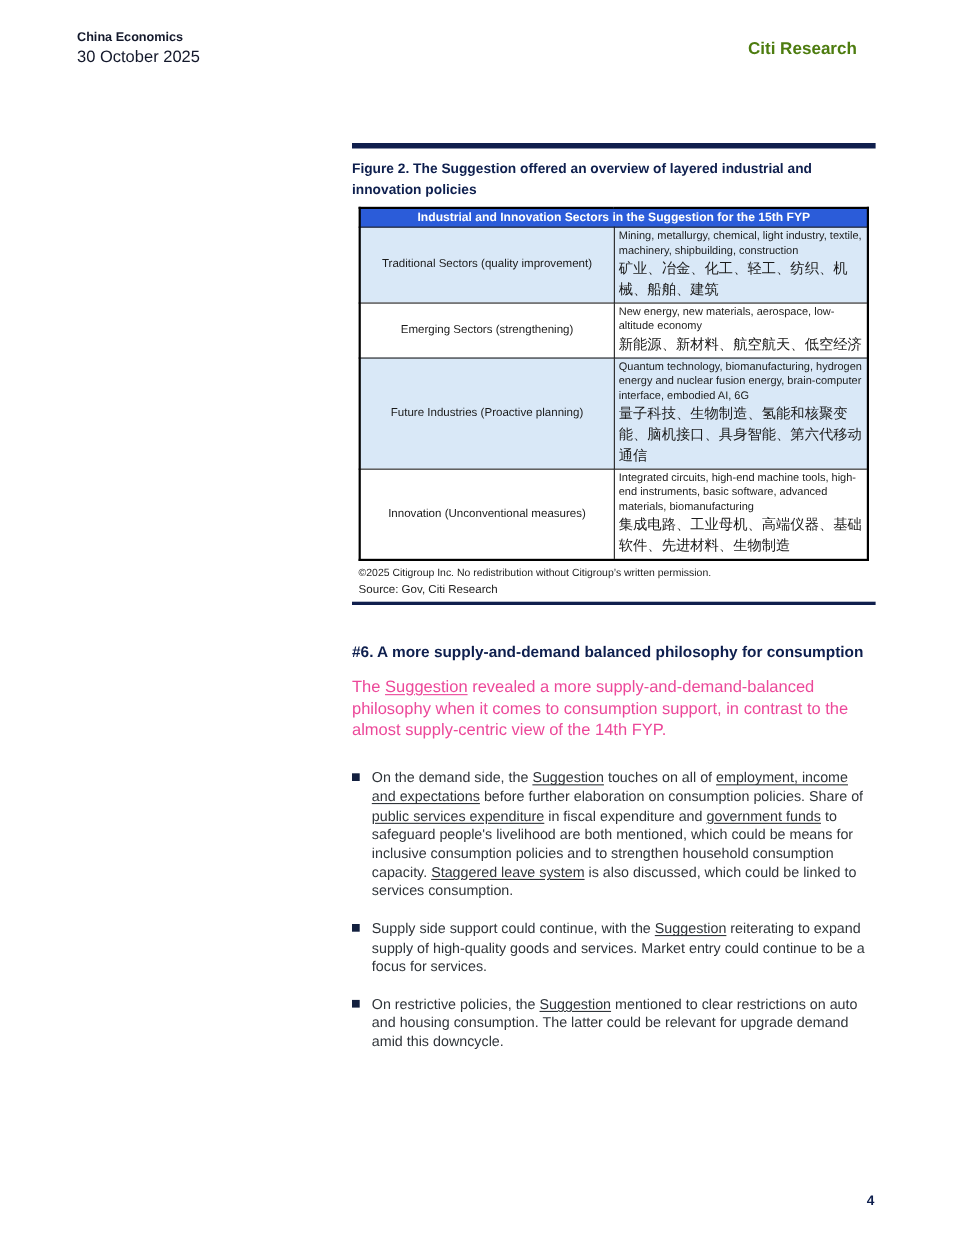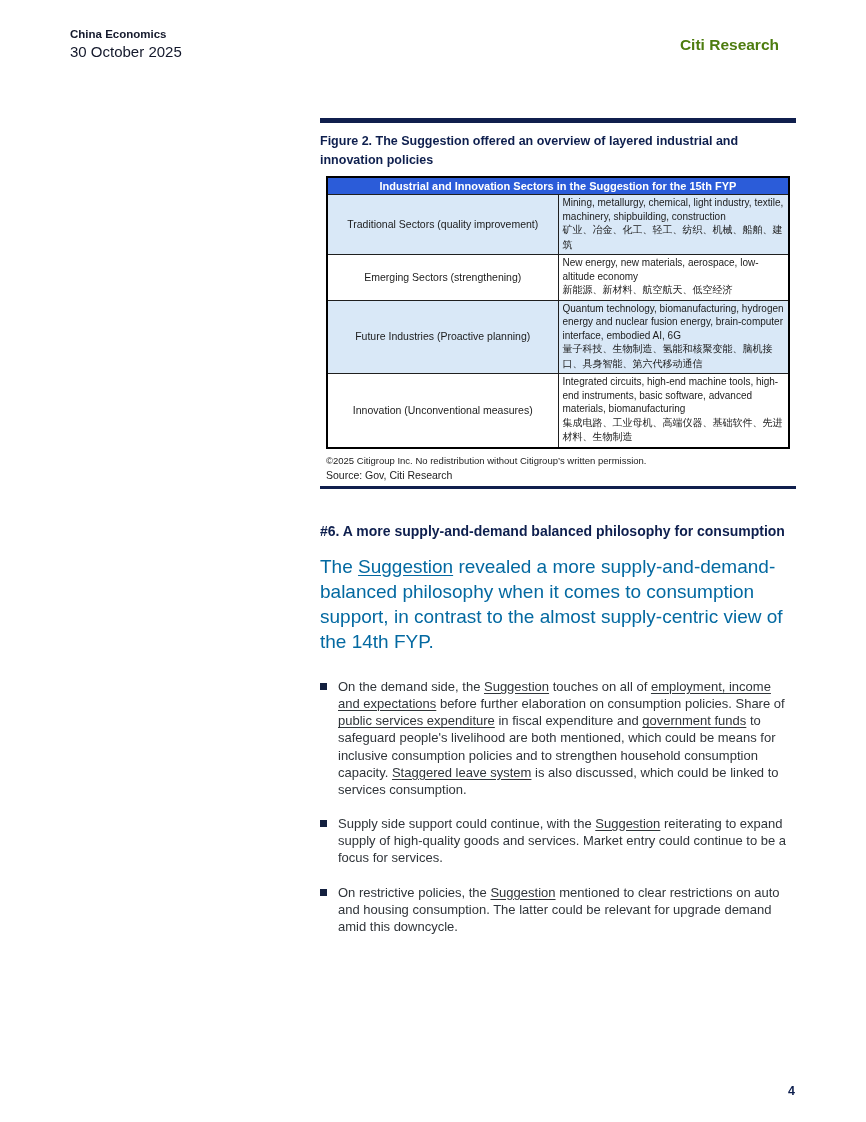--- a/index.html
+++ b/index.html
@@ -15,21 +15,21 @@
   }
   
   .hdr-left { position: absolute; left: 70px; top: 27px; line-height: 1.3; }
   .hdr-category { font-size: 11.5px; font-weight: bold; color: #13182b; }
   .hdr-date { font-size: 15px; color: #13182b; }
   .hdr-brand {
     position: absolute; right: 87px; top: 36px;
     font-size: 15.5px; font-weight: bold; color: #4d7c0f;
   }
   
-  .content { position: absolute; left: 320px; top: 118px; width: 476px; }
+  .content { position: absolute; left: 320px; top: 130px; width: 476px; }
   .top-bar { height: 5px; background: #101f4d; }
   .figure-title {
     margin-top: 9px;
     font-size: 12.5px; font-weight: bold; color: #0e1f4e;
     line-height: 1.55;
   }
   
   .fig-table {
     margin: 5px 5px 0 6px;
     width: 464px;
@@ -43,35 +43,35 @@
     background: #2b5cd9; color: #ffffff;
     font-size: 11px; font-weight: bold;
     text-align: center; padding: 2px 2px; height: 18px;
   }
   .sector-cell {
     width: 101px; text-align: center; vertical-align: middle;
     font-size: 10.5px; line-height: 1.3; padding: 2px 3px;
   }
   .detail-cell { padding: 1px 0 2px 4px; vertical-align: top; }
   .detail-en { font-size: 10px; line-height: 1.35; }
-  .detail-zh { font-size: 10px; line-height: 1.45; font-family: "Liberation Sans", "DejaVu Sans", sans-serif; }
+  .detail-zh { font-size: 13px; line-height: 1.45; font-family: "Liberation Sans", "DejaVu Sans", sans-serif; }
   tr.alt { background: #d9e8f7; }
   
   .fig-copyright { margin-top: 6px; margin-left: 6px; font-size: 9.5px; color: #222; }
   .fig-source { margin-top: 3px; margin-left: 6px; font-size: 10.5px; color: #222; }
   .bottom-rule { margin-top: 5px; height: 3px; background: #101f4d; }
   
   .section-heading {
     margin-top: 33px;
     font-size: 14px; font-weight: bold; color: #0e1f4e;
     line-height: 1.35;
   }
   .para {
     margin-top: 13px;
-    font-size: 19px; line-height: 1.32; color: #0369a1;
+    font-size: 15px; line-height: 1.32; color: #ec4899;
   }
   .bullets { margin-top: 24px; list-style: none; }
   .bullet-item { display: flex; gap: 11px; margin-bottom: 17px; }
   .bullet-square {
     flex: 0 0 auto; width: 7px; height: 7px;
     background: #13203f; margin-top: 5px;
   }
   .bullet-text { font-size: 13px; line-height: 1.32; color: #30353a; }
   u { text-underline-offset: 2px; }
   

